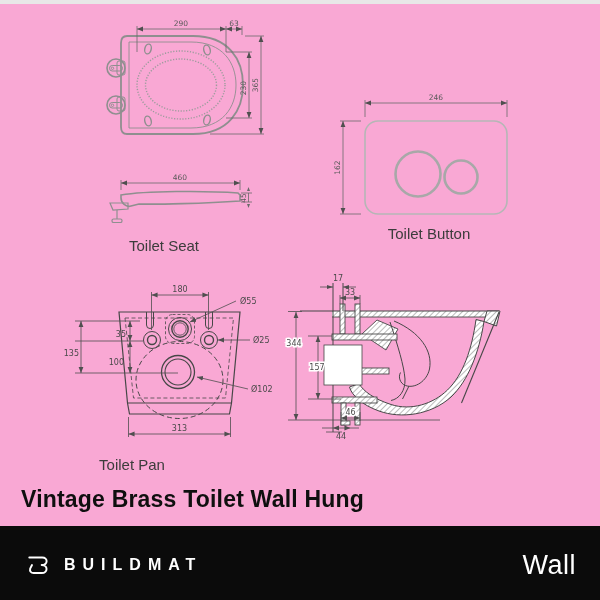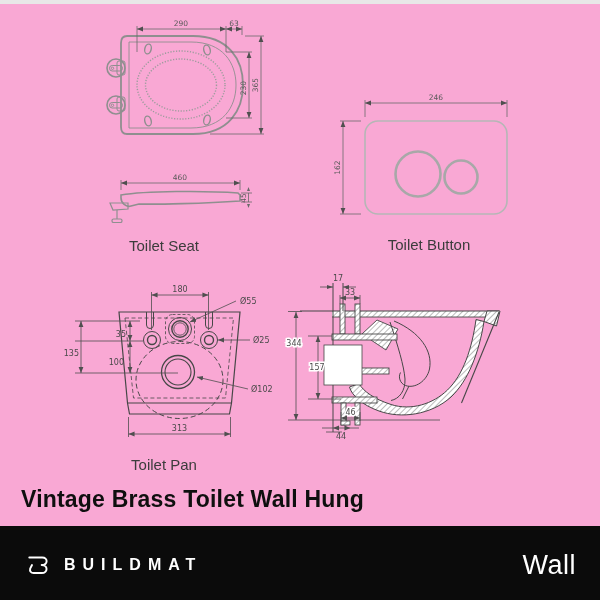--- a/index.html
+++ b/index.html
@@ -214,22 +214,22 @@
   </g>
   <text class="dim" x="338" y="277" text-anchor="middle">17</text>
   <text class="dim" x="350" y="291" text-anchor="middle">33</text>
   <text class="dim halo" x="294" y="342" text-anchor="middle">344</text>
   <text class="dim halo" x="317" y="366" text-anchor="middle">157</text>
   <text class="dim halo" x="350.5" y="411" text-anchor="middle">46</text>
   <text class="dim" x="341" y="435" text-anchor="middle">44</text>
 </svg>
 
 <div class="label" style="left:84px;top:233px">Toilet Seat</div>
-<div class="label" style="left:349px;top:232px">Toilet Button</div>
-<div class="label" style="left:84px;top:452px">Toilet Pan</div>
+<div class="label" style="left:349px;top:221px">Toilet Button</div>
+<div class="label" style="left:52px;top:452px">Toilet Pan</div>
 
 <div class="title">Vintage Brass Toilet Wall Hung</div>
 
 <div class="footer">
   <div class="brandwrap">
     <svg width="30" height="28" viewBox="0 0 26 26" style="position:static">
       <path d="M4 6 H16 C21.5 6 21.5 13 15.5 13 C21.5 13 21.5 20.5 15.5 20.5 H8 C5.5 20.5 4.2 18.6 4.8 16.4 L6.5 13" fill="none" stroke="#ffffff" stroke-width="1.8" stroke-linecap="round" stroke-linejoin="round"></path>
     </svg>
     <span class="brandtext">BUILDMAT</span>
   </div>

